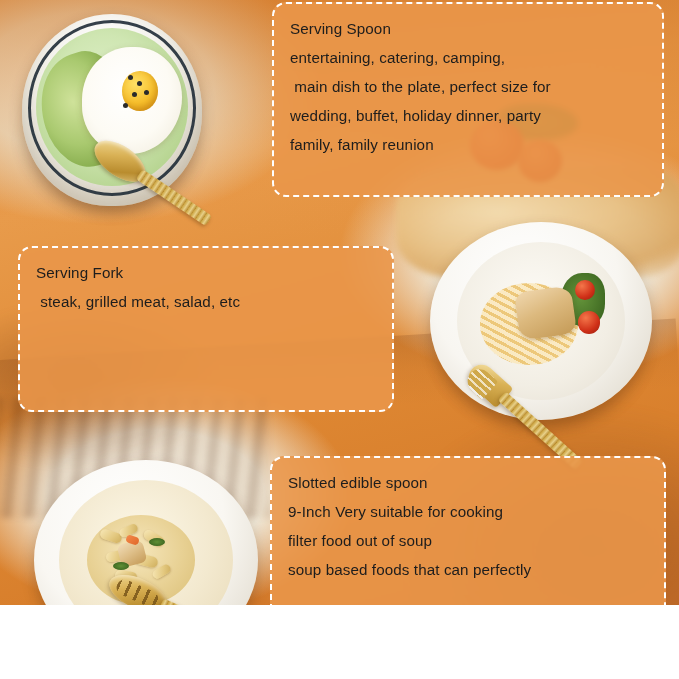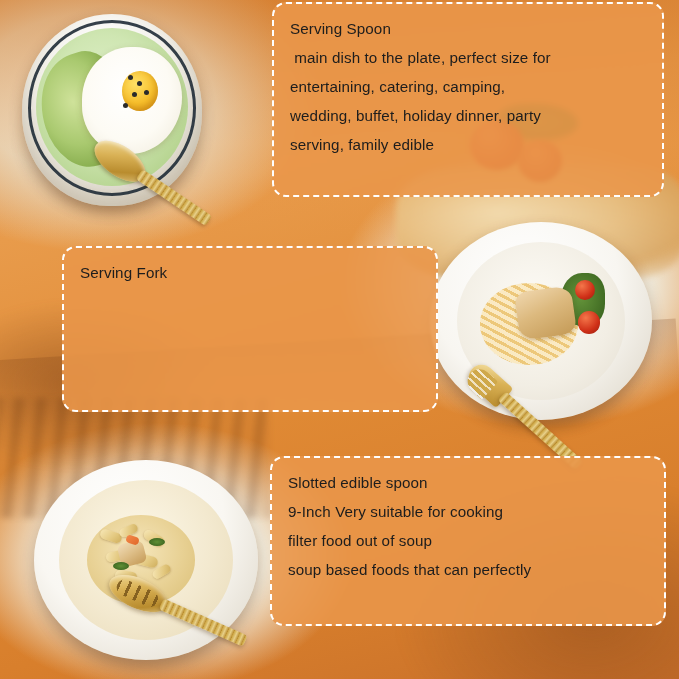--- a/index.html
+++ b/index.html
@@ -6,21 +6,21 @@
     margin: 0;
     padding: 0;
     background: #fff;
   }
   body {
     font-family: "Liberation Sans", sans-serif;
   }
   #canvas {
     position: relative;
     width: 679px;
-    height: 679px;
+    height: 605px;
     overflow: hidden;
     background: #e8913f;
   }
 
   
   .bg-base {
     position: absolute;
     inset: 0;
     background:
       radial-gradient(ellipse 46% 32% at 14% 14%, #f6f2e6 0%, #e9e2cf 38%, rgba(226,158,84,0.0) 72%),
@@ -339,21 +339,21 @@
     color: #1d1d1d;
     font-size: 15.2px;
     line-height: 29px;
     letter-spacing: 0.1px;
     backdrop-filter: blur(1px);
   }
   .callout .line { white-space: pre; }
   .callout .title { }
 
   #callout-spoon { left: 272px; top: 2px;  width: 392px; height: 195px; }
-  #callout-fork  { left: 18px;  top: 246px; width: 376px; height: 166px; margin-left: 44px; }
+  #callout-fork  { left: 18px;  top: 246px; width: 376px; height: 166px; }
   #callout-slotted { left: 270px; top: 456px; width: 396px; height: 170px; }
 </style>
 </head>
 <body>
 
 <div id="canvas">
 
   <div class="bg-base"></div>
   <div class="bg-warm-top"></div>
   <div class="bg-table-edge"></div>
@@ -422,28 +422,29 @@
   </div>
   <div class="spoon3">
     <div class="spoon3-bowl">
       <div class="spoon3-slots"></div>
     </div>
     <div class="spoon3-handle"></div>
   </div>
 
   <div class="callout" id="callout-spoon">
     <div class="line title">Serving Spoon</div>
+    <div class="line">entertaining, catering, camping,</div>
     <div class="line"> main dish to the plate, perfect size for</div>
-    <div class="line">entertaining, catering, camping,</div>
     <div class="line">wedding, buffet, holiday dinner, party</div>
-    <div class="line">serving, family edible</div>
+    <div class="line">family, family reunion</div>
   </div>
 
   <div class="callout" id="callout-fork">
     <div class="line title">Serving Fork</div>
+    <div class="line"> steak, grilled meat, salad, etc</div>
   </div>
 
   <div class="callout" id="callout-slotted">
     <div class="line title">Slotted edible spoon</div>
     <div class="line">9-Inch Very suitable for cooking</div>
     <div class="line">filter food out of soup</div>
     <div class="line">soup based foods that can perfectly</div>
   </div>
 
 </div>

